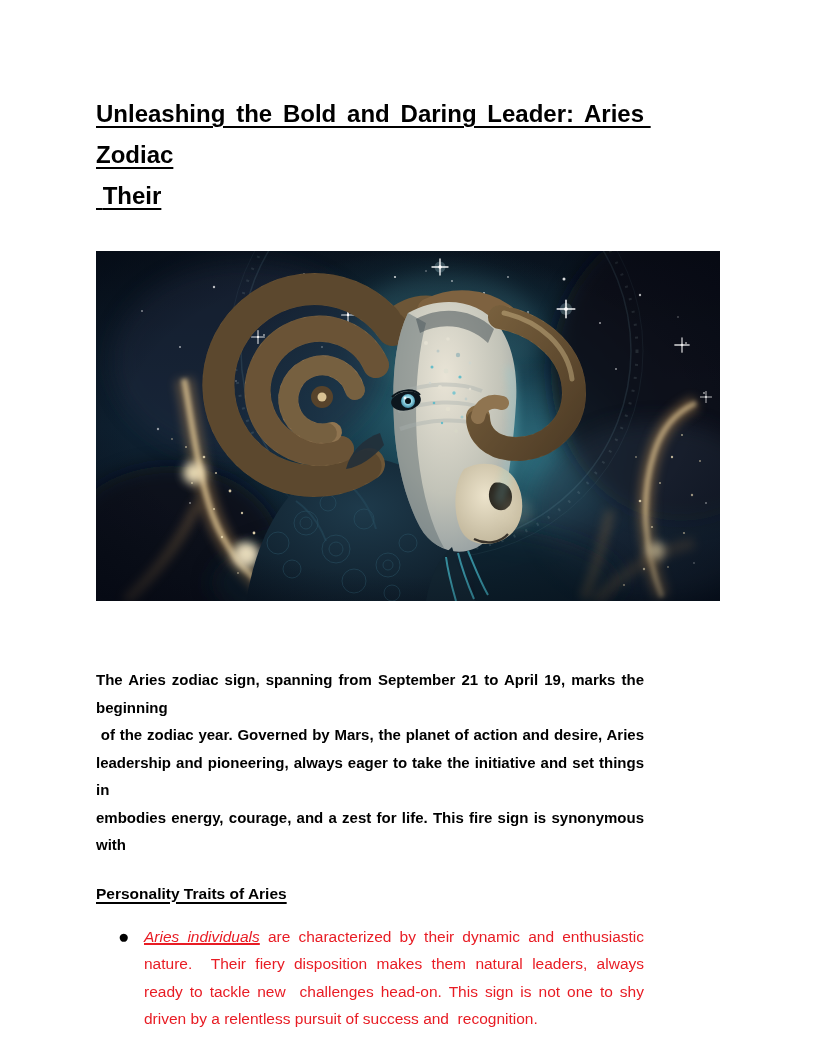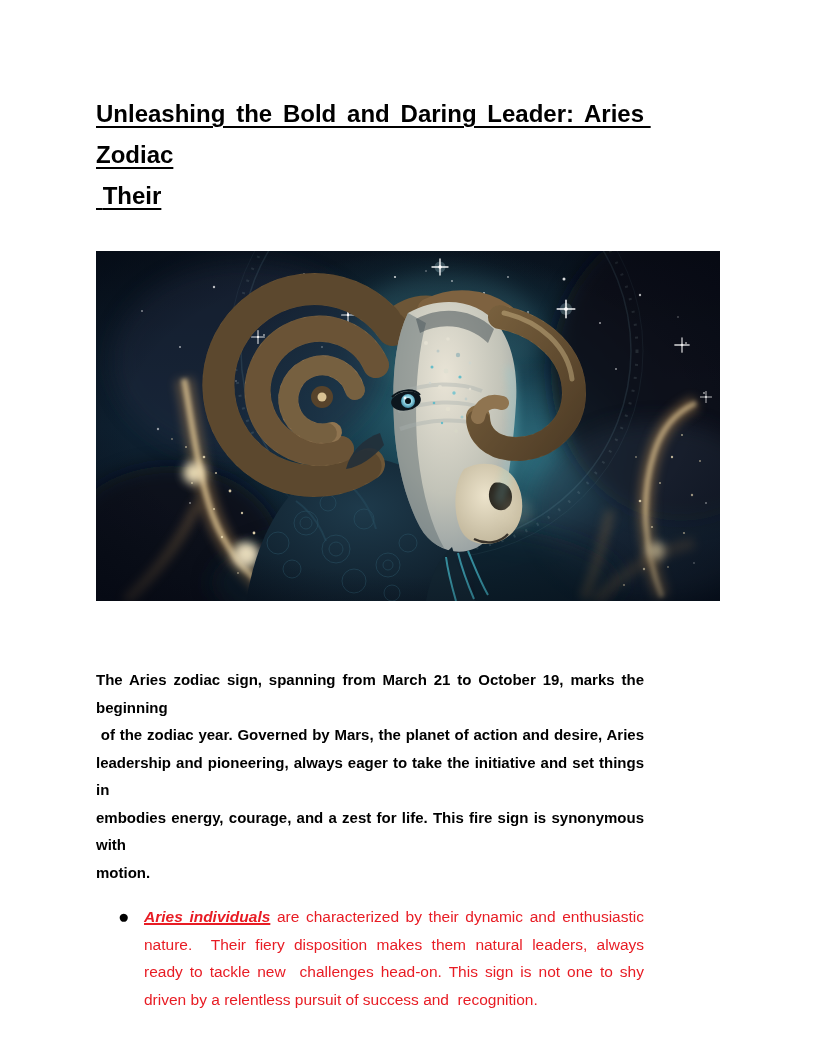--- a/index.html
+++ b/index.html
@@ -54,21 +54,21 @@
   .bullet-item{position:relative;padding-left:48px;}
   .bullet-marker{
     position:absolute;left:22px;top:0;
     font-size:19px;line-height:27.5px;color:#000;
   }
   .bullet-text{
     color:var(--accent-red);
     font-size:15.5px;font-weight:normal;line-height:27.5px;
   }
   .lead{
-    font-weight:bold;font-style:italic;
+    font-weight:normal;font-style:italic;
     text-decoration:underline;
     text-decoration-thickness:1.5px;
   }
 </style>
 </head>
 <body>
 
 <div class="page">
   <div class="content">
 
@@ -366,27 +366,27 @@
           <path d="M 404,66 C 446,74 478,104 478,142 C 478,174 452,198 420,198 C 396,198 382,184 382,166" stroke="#34281a" stroke-width="24" stroke-dasharray="3 8" opacity="0.32"></path>
           <path d="M 382,166 C 384,154 394,148 406,152" stroke="#8f7450" stroke-width="14"></path>
           <path d="M 408,62 C 444,70 472,96 476,128" stroke="#c8b184" stroke-width="5" opacity="0.5"></path>
         </g>
 
         <rect width="624" height="350" fill="url(#vigG)"></rect>
       </svg>
     </figure>
 
     <div class="intro">
-      <span class="line j">The Aries zodiac sign, spanning from March 21 to October 19, marks the beginning</span>
+      <span class="line j">The Aries zodiac sign, spanning from September 21 to April 19, marks the beginning</span>
       <span class="line j"> of the zodiac year. Governed by Mars, the planet of action and desire, Aries</span>
       <span class="line j">leadership and pioneering, always eager to take the initiative and set things in</span>
       <span class="line j">embodies energy, courage, and a zest for life. This fire sign is synonymous with</span>
-      <span class="line">motion.</span>
     </div>
 
+    <h2 class="section-heading">Personality Traits of Aries</h2>
 
     <ul class="bullet-list">
       <li class="bullet-item">
         <span class="bullet-marker">●</span>
         <div class="bullet-text">
           <span class="line j"><span class="lead">Aries individuals</span><span> are characterized by their dynamic and enthusiastic</span></span>
           <span class="line j">nature.  Their fiery disposition makes them natural leaders, always</span>
           <span class="line j">ready to tackle new  challenges head-on. This sign is not one to shy</span>
           <span class="line">driven by a relentless pursuit of success and  recognition.</span>
         </div>

